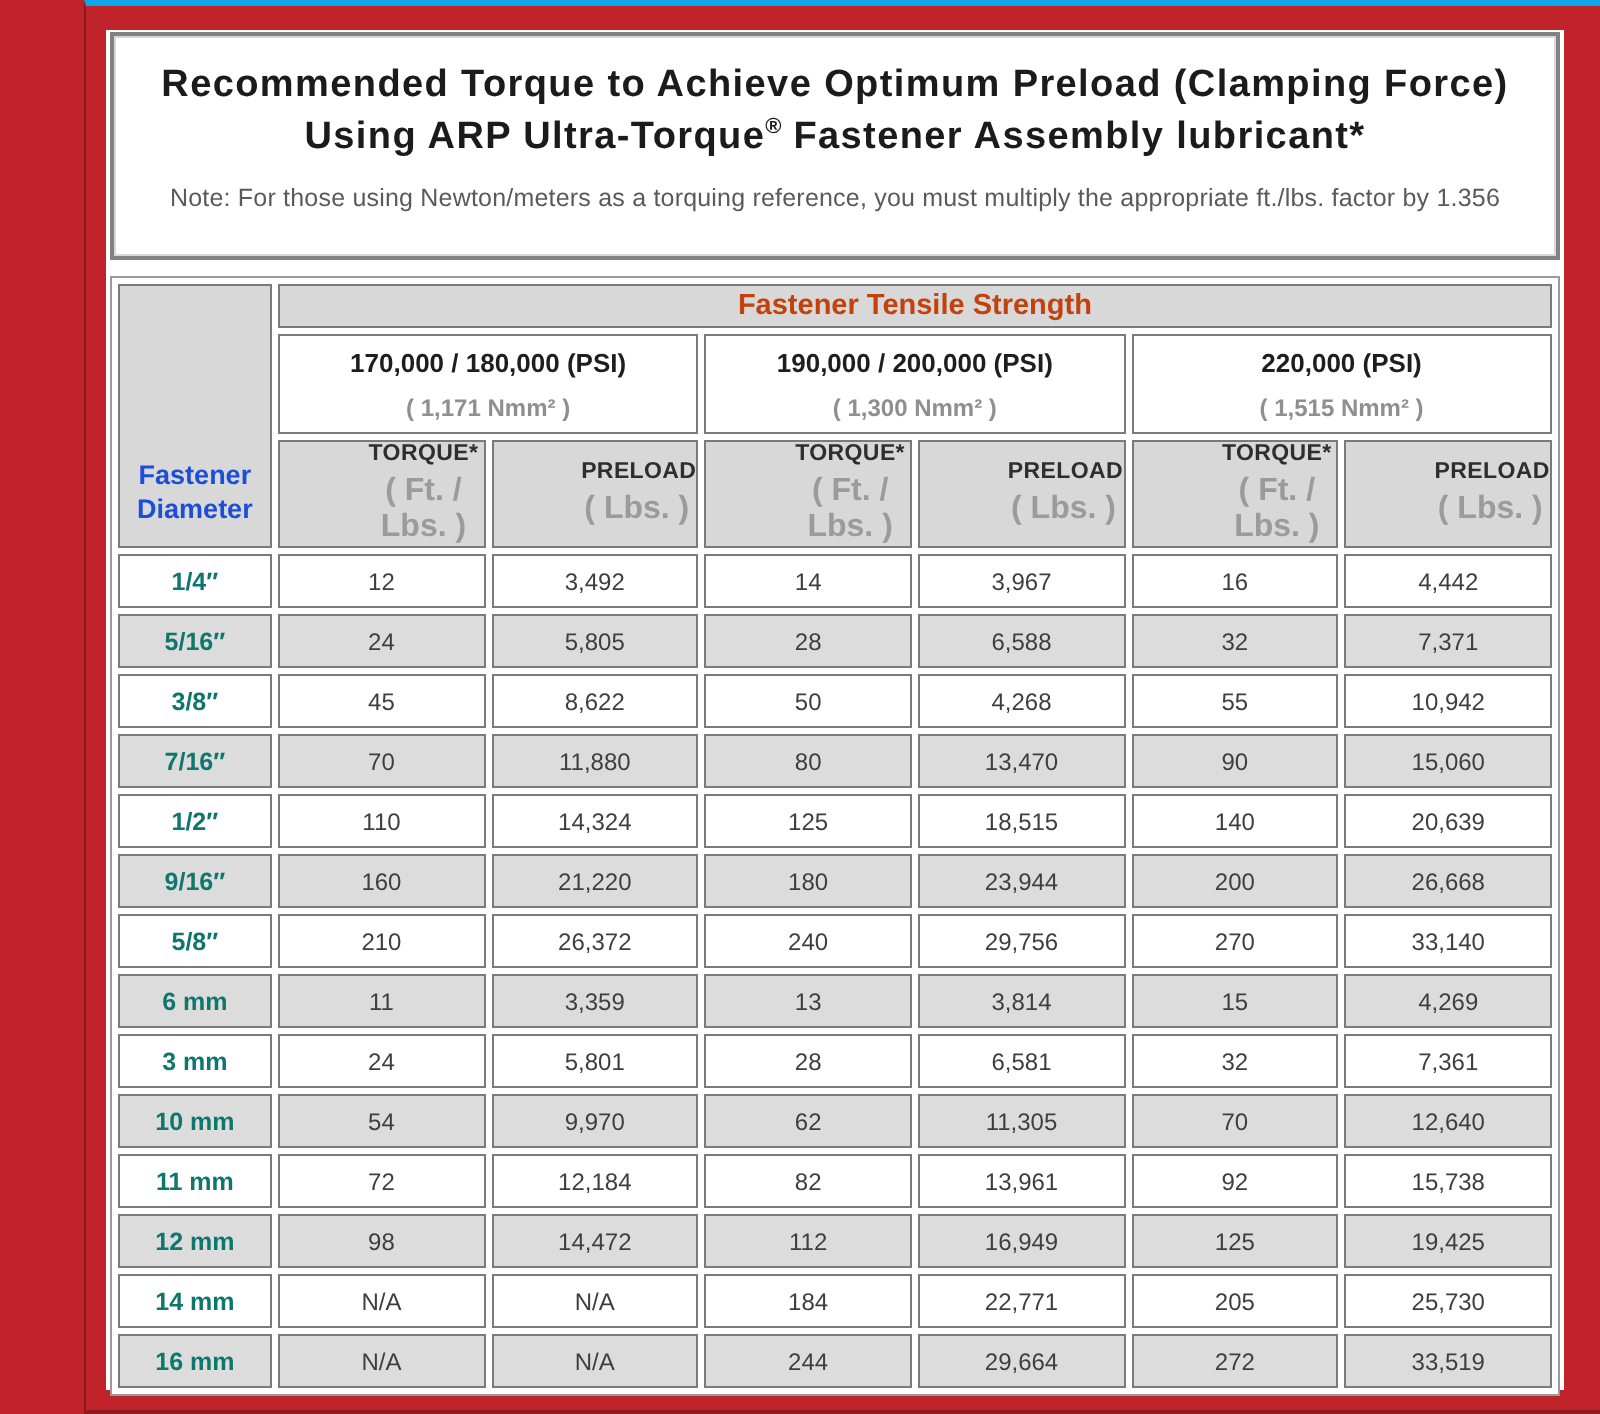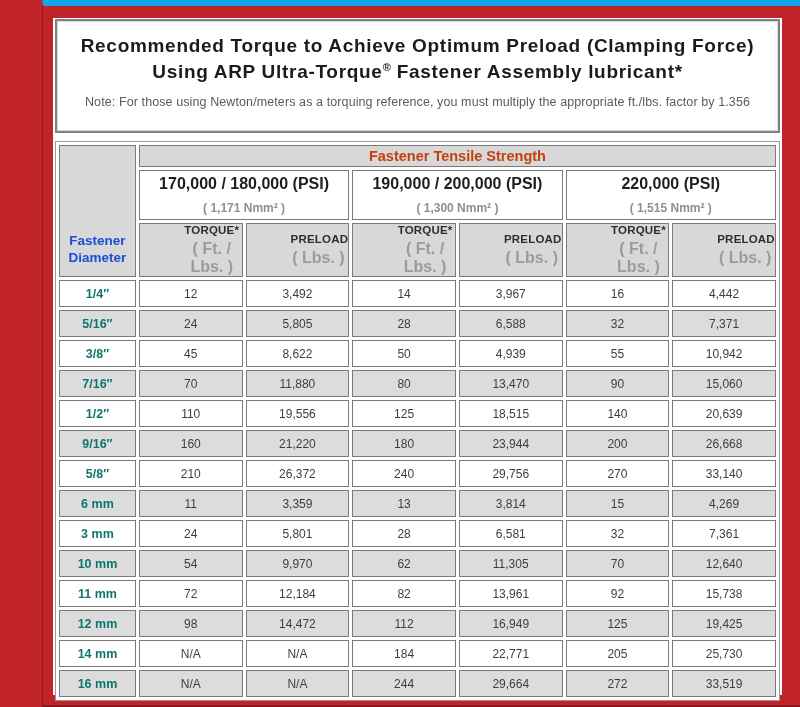--- a/index.html
+++ b/index.html
@@ -5,21 +5,21 @@
   html, body { margin: 0; padding: 0; }
   body {
     width: 800px; height: 707px;
     position: relative;
     background: #c1232a;
     font-family: "Liberation Sans", sans-serif;
     overflow: hidden;
   }
   .red-frame {
     position: absolute; inset: 0;
-    border-top: 6px solid #0ea5e9;
+    border-top: 3px solid #0ea5e9;
     border-bottom: 2px solid #8e191d;
     border-left: 1px solid #8e191d;
     box-sizing: border-box;
     margin-left: 42px;
   }
   .content {
     position: absolute;
     left: 10px; top: 12px; right: 18px; bottom: 10px;
     background: #ffffff;
   }
@@ -77,21 +77,21 @@
   }
   th.corner {
     vertical-align: bottom;
     padding-bottom: 9px;
     font-size: 13.5px;
     font-weight: 700;
     color: #1d4ed8;
     line-height: 1.3;
   }
   tr.psi-row th { background: #ffffff; height: 48px; }
-  .psi-main { font-size: 16px; font-weight: 700; color: #1e1e1e; }
+  .psi-main { font-size: 13px; font-weight: 700; color: #1e1e1e; }
   .psi-sub  { font-size: 12px; color: #8f8f8f; margin-top: 8px; }
   tr.sub-row th { height: 40px; padding-left: 44px; }
   .sh  { font-size: 11.5px; font-weight: 700; color: #2e2e2e; letter-spacing: 0.2px; }
   .shu { font-size: 16px; color: #9b9b9b; margin-top: 4px; }
   tbody th, tbody td { height: 25px; background: #ffffff; }
   tbody th { font-size: 12.5px; font-weight: 700; color: #0f766e; }
   tbody td { font-size: 12px; color: #3e3e3e; }
   tbody tr.alt th, tbody tr.alt td { background: #dcdcdc; }
 </style>
 </head>
@@ -184,37 +184,37 @@
             <td>28</td>
             <td>6,588</td>
             <td>32</td>
             <td>7,371</td>
           </tr>
           <tr>
             <th>3/8″</th>
             <td>45</td>
             <td>8,622</td>
             <td>50</td>
-            <td>4,939</td>
+            <td>4,268</td>
             <td>55</td>
             <td>10,942</td>
           </tr>
           <tr class="alt">
             <th>7/16″</th>
             <td>70</td>
             <td>11,880</td>
             <td>80</td>
             <td>13,470</td>
             <td>90</td>
             <td>15,060</td>
           </tr>
           <tr>
             <th>1/2″</th>
             <td>110</td>
-            <td>19,556</td>
+            <td>14,324</td>
             <td>125</td>
             <td>18,515</td>
             <td>140</td>
             <td>20,639</td>
           </tr>
           <tr class="alt">
             <th>9/16″</th>
             <td>160</td>
             <td>21,220</td>
             <td>180</td>

